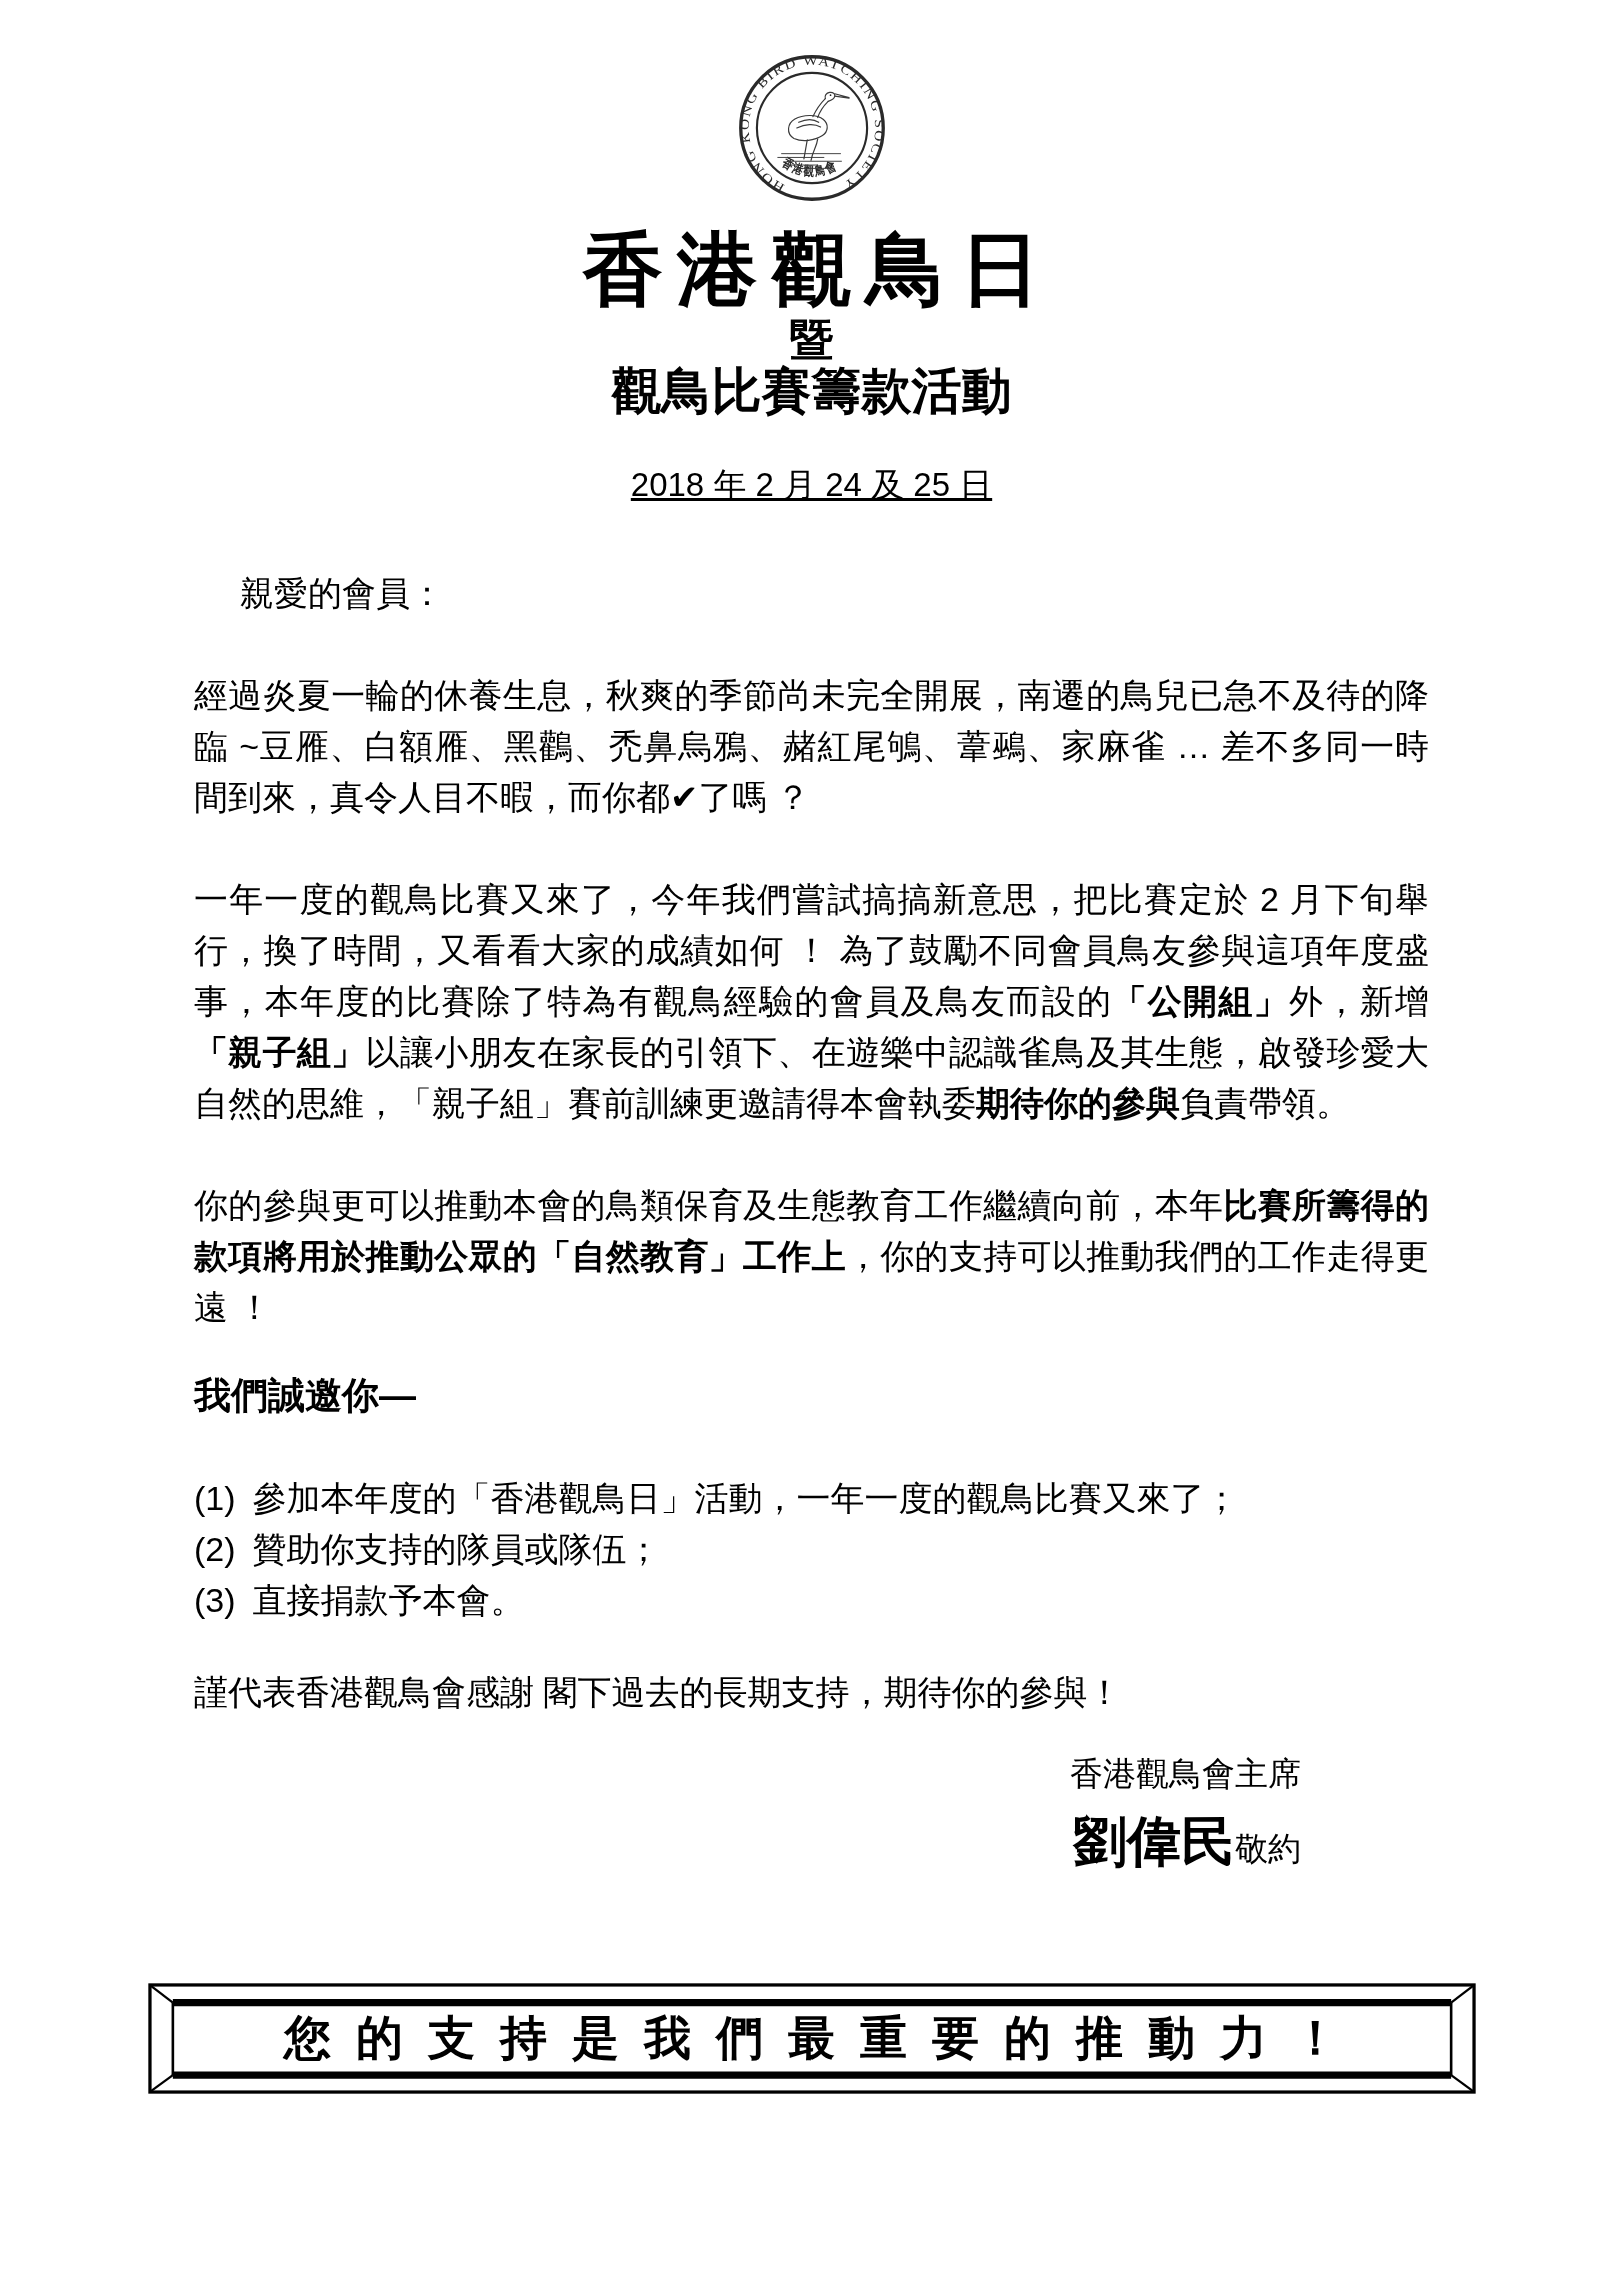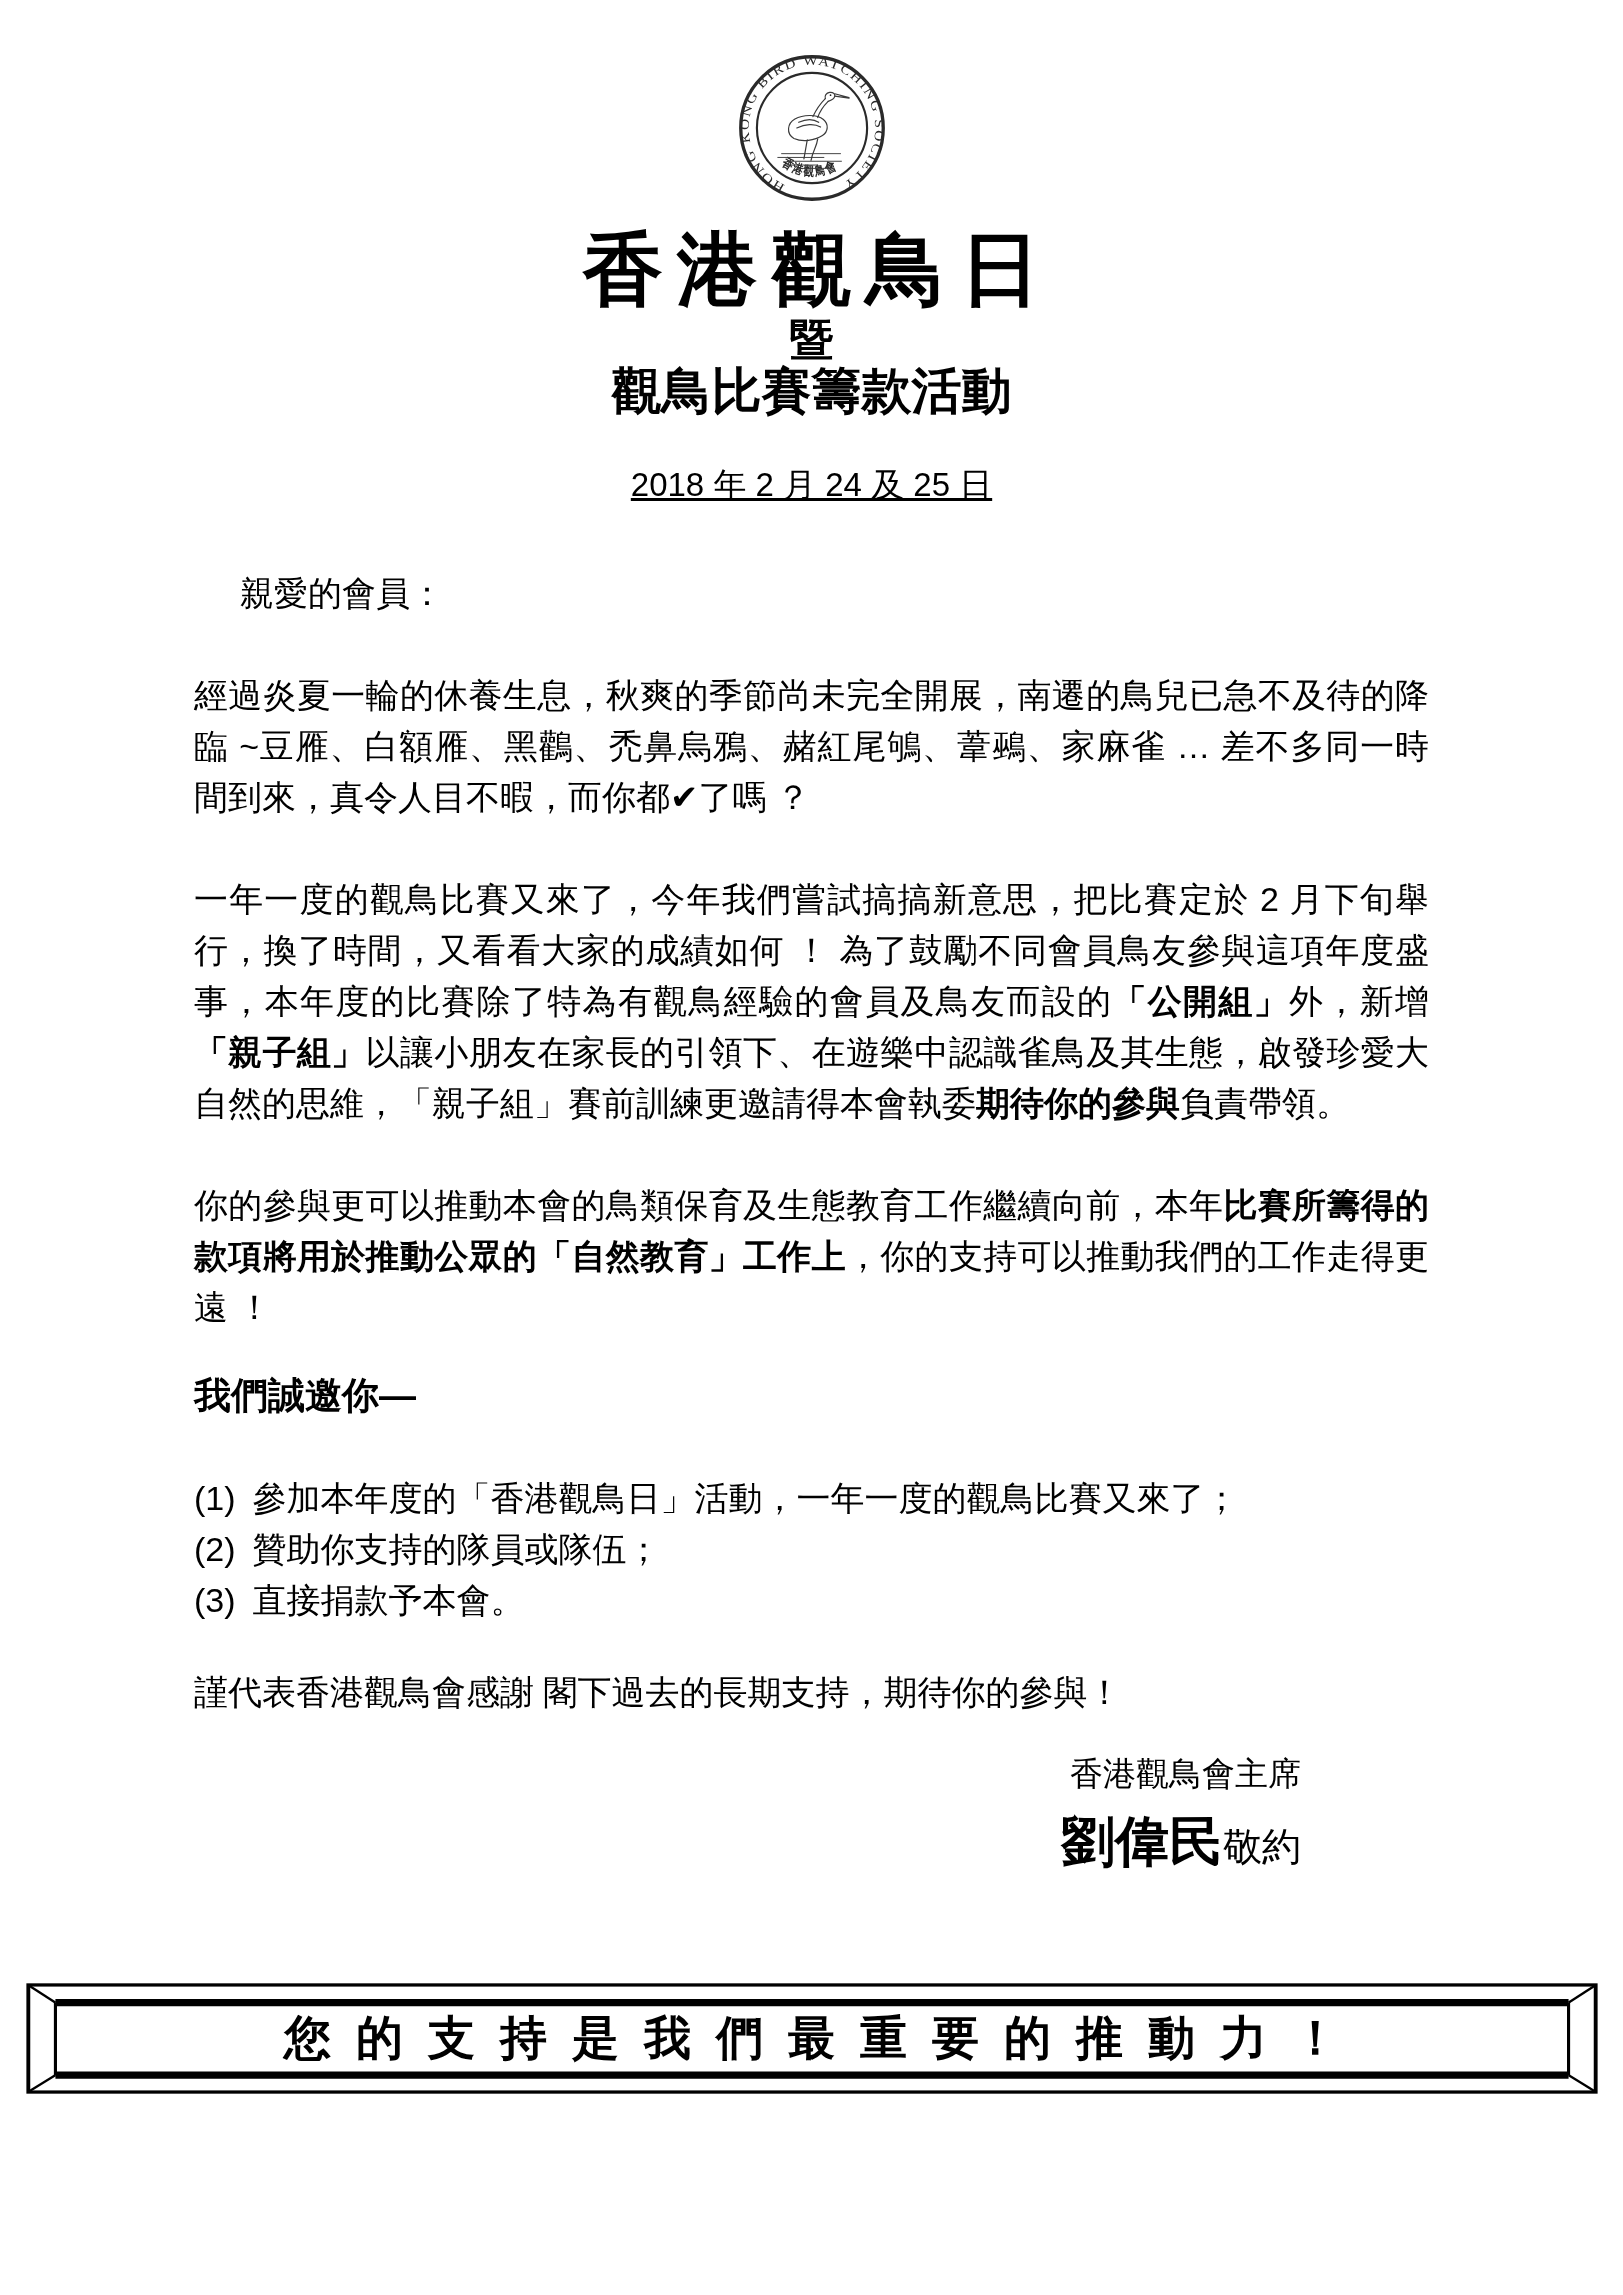--- a/index.html
+++ b/index.html
@@ -38,24 +38,24 @@
   .list-row { display: flex; line-height: 51px; }
   .list-num { flex: 0 0 auto; margin-right: 17px; }
   .list-text { flex: 1 1 auto; }
 
   .closing { margin-top: 41px; }
 
   .signoff { margin-top: 31px; padding-right: 128px; text-align: right; font-family: Liberation Serif, serif; }
   .signoff-role { font-size: 33px; line-height: 51px; }
   .signoff-name-line { margin-top: 5.2px; line-height: 72px; }
   .signoff-name { font-size: 54px; font-weight: 700; }
-  .signoff-name-suffix { font-size: 39px; }
+  .signoff-name-suffix { font-size: 33px; }
   .signoff-date { margin-top: 2.6px; font-size: 35px; line-height: 51px; }
 
-  .banner { position: relative; width: 1572px; height: 111px; margin: 98px auto 0 auto; }
+  .banner { position: relative; width: 1328px; height: 111px; margin: 98px auto 0 auto; }
   .banner svg { position: absolute; left: 0; top: 0; width: 100%; height: 100%; }
   .banner-text {
     position: absolute; left: 0; top: 0; right: 0; bottom: 0;
     display: flex; align-items: center; justify-content: center;
     font-size: 47px; font-weight: 700; letter-spacing: 25px; text-indent: 25px;
   }
 </style>
 </head>
 <body>
 

